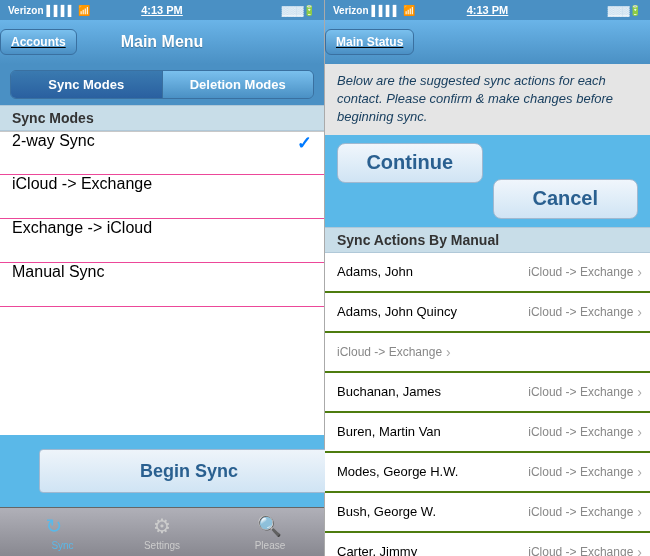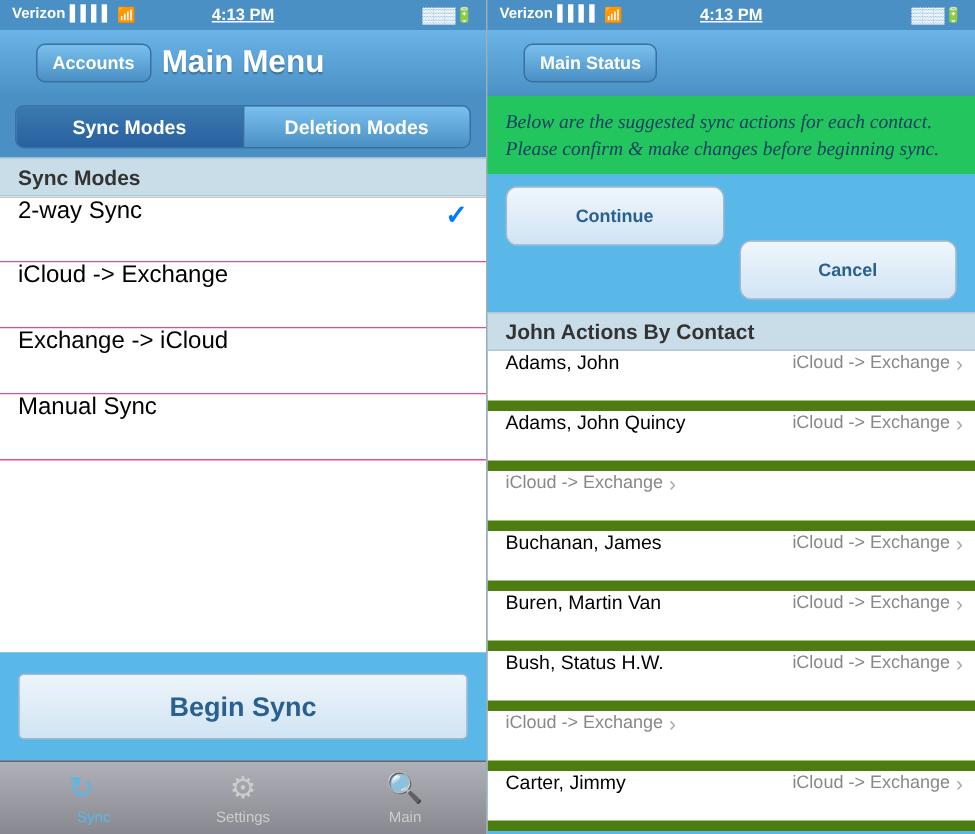--- a/index.html
+++ b/index.html
@@ -54,39 +54,40 @@
     }
     .status-left { display: flex; align-items: flex-start; gap: 3px; font-size: 10px; }
     .status-right { display: flex; align-items: center; gap: 3px; font-size: 10px; }
 
     
     .nav-bar {
       height: 44px;
       background: linear-gradient(to bottom, #6ab4e8, #4a90c4);
       display: flex;
       align-items: center;
-      padding: 0 24px;
+      padding: 0 0;
       position: relative;
+      text-decoration: underline;
     }
     .nav-button {
       background: linear-gradient(to bottom, #7ac0ee, #4a8fc4);
       border: 1px solid #3a70a0;
       border-radius: 6px;
       color: white;
       font-size: 12px;
       font-weight: 600;
       padding: 5px 10px;
       cursor: pointer;
     }
     .nav-title {
       position: absolute;
       left: 50%;
       transform: translateX(-50%);
       color: white;
-      font-size: 21px;
+      font-size: 16px;
       font-weight: bold;
       text-shadow: 0 1px 1px rgba(0,0,0,0.3);
       text-align: center;
     }
 
     
     .segment-control {
       background: #4a90c4;
       padding: 6px 10px;
       display: flex;
@@ -167,20 +168,21 @@
       background: linear-gradient(to bottom, #eef4fa, #d0e4f4);
       border: 1px solid #a0b8d0;
       border-radius: 4px;
       font-size: 18px;
       font-weight: bold;
       color: #2a6090;
       cursor: pointer;
       display: flex;
       align-items: center;
       justify-content: center;
+      margin-left: 27px;
     }
 
     
     .tab-bar {
       height: 49px;
       background: linear-gradient(to bottom, #b0b0b8, #888890);
       border-top: 1px solid #666;
       display: flex;
       align-items: center;
     }
@@ -199,39 +201,38 @@
       font-size: 20px;
       color: #ccc;
     }
     .tab-label {
       font-size: 10px;
       color: #ccc;
     }
 
     
     .info-text {
-      background: #22c55e;
+      background: #e5e5e5;
       padding: 8px 12px;
       font-size: 13px;
       color: #1a4060;
       font-style: italic;
       line-height: 1.4;
-      font-family: Liberation Serif, serif;
     }
     .action-buttons {
       display: flex;
       gap: 10px;
       padding: 8px 12px;
       background: #5ab8e8;
     }
     .action-btn {
       flex: 1;
       height: 40px;
       border-radius: 8px;
-      font-size: 12px;
+      font-size: 20px;
       font-weight: bold;
       cursor: pointer;
       display: flex;
       align-items: center;
       justify-content: center;
       border: 1px solid #a0b8d0;
     }
     .action-btn.continue {
       background: linear-gradient(to bottom, #f0f6fc, #d0e4f4);
       color: #2a6090;
@@ -251,24 +252,24 @@
       color: #333;
       border-top: 1px solid #b0c8d8;
       border-bottom: 1px solid #b0c8d8;
     }
     .contact-list {
       overflow-y: auto;
       flex: 1;
     }
     .contact-row {
       display: flex;
-      align-items: flex-start;
+      align-items: center;
       padding: 0 8px 0 12px;
       height: 40px;
-      border-bottom: 7px solid #4d7c0f;
+      border-bottom: 2px solid #4d7c0f;
       background: white;
       cursor: pointer;
     }
     .contact-name {
       flex: 1;
       font-size: 13px;
       color: #000;
       font-weight: 500;
     }
     .contact-action {
@@ -339,21 +340,21 @@
     <div class="tab-item active">
       <span class="tab-icon">↻</span>
       <span class="tab-label">Sync</span>
     </div>
     <div class="tab-item">
       <span class="tab-icon">⚙</span>
       <span class="tab-label">Settings</span>
     </div>
     <div class="tab-item">
       <span class="tab-icon">🔍</span>
-      <span class="tab-label">Main</span>
+      <span class="tab-label">Please</span>
     </div>
   </div>
 </div>
 
 <div class="phone-right">
 
   <div class="status-bar relative">
     <div class="status-left">
       <span>Verizon</span>
       <span>▌▌▌▌</span>
@@ -369,21 +370,21 @@
     <button class="nav-button">Main Status</button>
   </div>
 
   <div class="info-text">Below are the suggested sync actions for each contact.  Please confirm &amp; make changes before beginning sync.</div>
 
   <div class="action-buttons">
     <button class="action-btn continue">Continue</button>
     <button class="action-btn cancel">Cancel</button>
   </div>
 
-  <div class="contact-section-header">John Actions By Contact</div>
+  <div class="contact-section-header">Sync Actions By Manual</div>
 
   <div class="contact-list">
     <div class="contact-row">
       <span class="contact-name">Adams, John</span>
       <span class="contact-action">iCloud -&gt; Exchange</span>
       <span class="chevron">›</span>
     </div>
     <div class="contact-row">
       <span class="contact-name">Adams, John Quincy</span>
       <span class="contact-action">iCloud -&gt; Exchange</span>
@@ -397,25 +398,26 @@
       <span class="contact-name">Buchanan, James</span>
       <span class="contact-action">iCloud -&gt; Exchange</span>
       <span class="chevron">›</span>
     </div>
     <div class="contact-row">
       <span class="contact-name">Buren, Martin Van</span>
       <span class="contact-action">iCloud -&gt; Exchange</span>
       <span class="chevron">›</span>
     </div>
     <div class="contact-row">
-      <span class="contact-name">Bush, Status H.W.</span>
-      <span class="contact-action">iCloud -&gt; Exchange</span>
-      <span class="chevron">›</span>
-    </div>
-    <div class="contact-row">
+      <span class="contact-name">Modes, George H.W.</span>
+      <span class="contact-action">iCloud -&gt; Exchange</span>
+      <span class="chevron">›</span>
+    </div>
+    <div class="contact-row">
+      <span class="contact-name">Bush, George W.</span>
       <span class="contact-action">iCloud -&gt; Exchange</span>
       <span class="chevron">›</span>
     </div>
     <div class="contact-row">
       <span class="contact-name">Carter, Jimmy</span>
       <span class="contact-action">iCloud -&gt; Exchange</span>
       <span class="chevron">›</span>
     </div>
   </div>
 </div>

